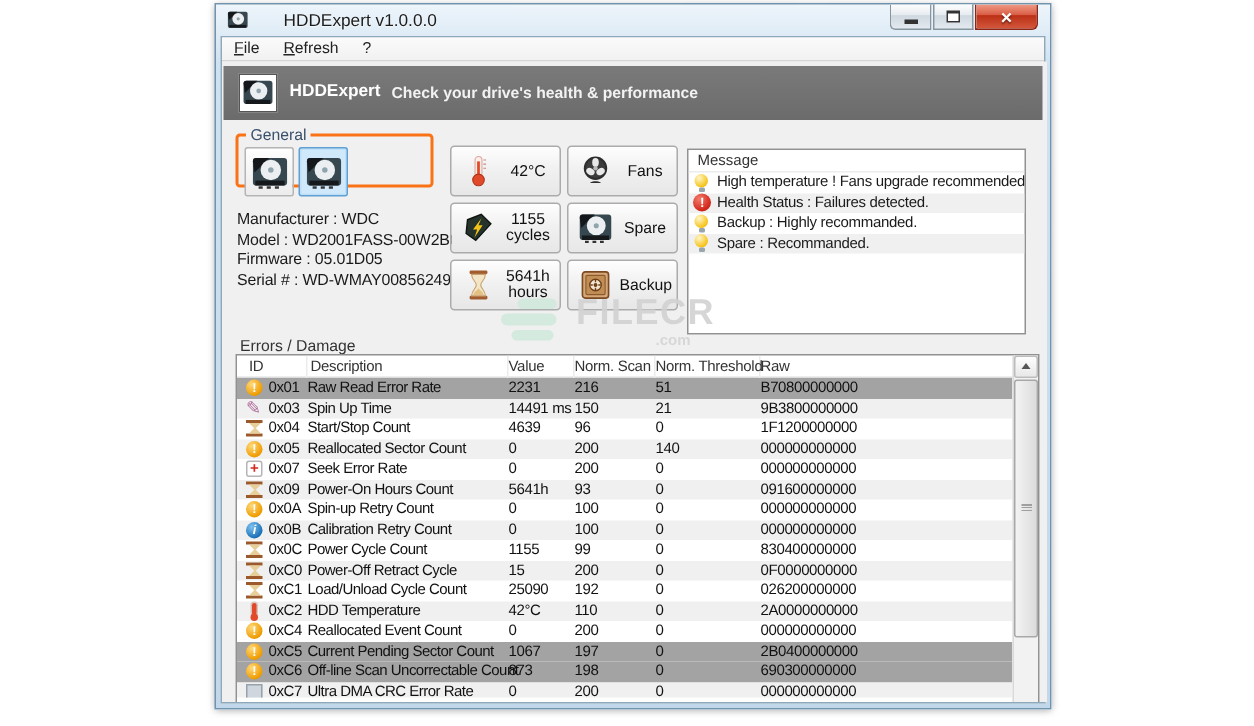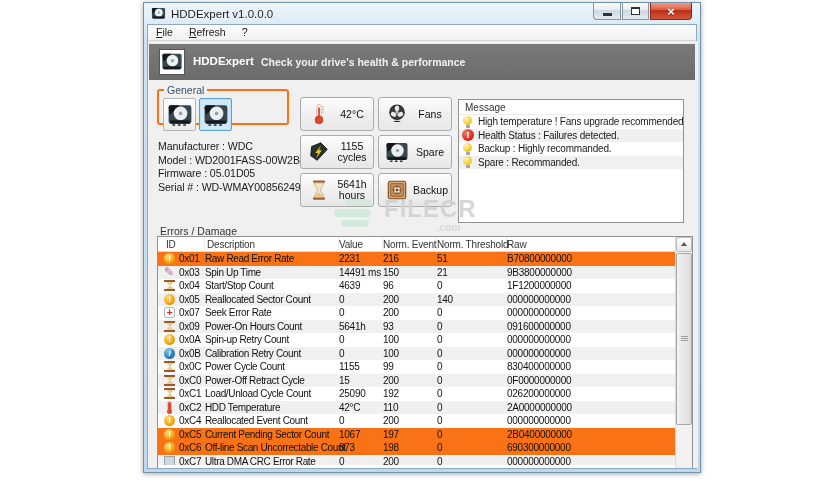--- a/index.html
+++ b/index.html
@@ -6,21 +6,21 @@
   *{box-sizing:border-box;font-family:"Liberation Sans",sans-serif;}
   .stage{position:relative;width:836px;height:484px;background:#ffffff;overflow:hidden;}
 
   
   .artifact{position:absolute;background:#b9b9b9;border-radius:2px;filter:blur(1.5px);opacity:.45;}
 
   
   .window{position:absolute;left:143px;top:2px;width:558px;height:471px;
     background:linear-gradient(#eef5fb,#cfe2f1 40px,#c2d8ea);
     border:1px solid #7094ad;box-shadow:0 1px 5px rgba(0,0,0,.35);}
-  .titlebar{position:relative;height:21px;display:flex;align-items:center;padding-left:7px;}
+  .titlebar{position:relative;height:21px;display:flex;align-items:center;padding-left:7px;gap:18px;}
   .titlebar .title{font-size:11.5px;color:#1c1c1c;margin-left:5px;text-shadow:0 1px 1px rgba(255,255,255,.8);}
   .app-ic{width:15px;height:15px;flex:none;}
   .winbtns{position:absolute;top:0;right:8px;display:flex;}
   .wbtn{height:17px;border:1px solid #87959f;border-top:none;display:flex;align-items:center;justify-content:center;
     background:linear-gradient(#fdfdfd,#e6ebf0 45%,#cfd8e0 46%,#e3e9ef);border-radius:0 0 4px 4px;margin-left:1px;cursor:pointer;}
   .wbtn.min{width:28px;border-radius:0 0 0 4px;}
   .wbtn.max{width:27px;border-radius:0;}
   .wbtn.close{width:42px;background:linear-gradient(#f09a85,#d75a42 45%,#bb3016 46%,#d3573c);border-color:#8e2413;border-radius:0 0 4px 0;}
   .glyph-min{width:9px;height:3px;background:#333;margin-top:6px;}
   .glyph-max{width:9px;height:8px;border:1px solid #333;border-top:2.5px solid #333;background:#fff;}
@@ -74,21 +74,21 @@
   .hcell{flex:none;height:15px;line-height:15px;border-right:1px solid #ececec;white-space:nowrap;overflow:visible;}
   .h-id{width:47px;padding-left:8px;}
   .h-desc{width:134px;padding-left:2px;}
   .h-val{width:44px;}
   .h-nval{width:54px;}
   .h-nthr{width:70px;}
   .h-raw{flex:1;border-right:none;}
   .tbody{height:213px;overflow:hidden;width:517px;}
   .trow{display:flex;align-items:center;height:13.5px;font-size:10px;color:#111;white-space:nowrap;letter-spacing:-0.25px;}
   .trow.alt{background:#f0f0f0;}
-  .trow.hl{background:#f97316;}
+  .trow.hl{background:#a3a3a3;}
   .cell{flex:none;overflow:visible;}
   .c-id{width:26px;}
   .c-desc{width:134px;letter-spacing:-0.35px;}
   .c-val{width:44px;}
   .c-nval{width:54px;}
   .c-nthr{width:70px;}
   .c-raw{flex:1;}
 
   
   .ric{width:11px;height:11px;flex:none;margin:0 4px 0 6px;position:relative;display:inline-block;}
@@ -325,21 +325,21 @@
               </div>
             </div>
         </div>
 
         <div class="errlabel">Errors / Damage</div>
         <div class="smart">
           <div class="thead">
             <span class="hcell h-id">ID</span>
             <span class="hcell h-desc">Description</span>
             <span class="hcell h-val">Value</span>
-            <span class="hcell h-nval">Norm. Event</span>
+            <span class="hcell h-nval">Norm. Scan</span>
             <span class="hcell h-nthr">Norm. Threshold</span>
             <span class="hcell h-raw">Raw</span>
           </div>
           <div class="tbody">
               <div class="trow hl">
                 <span class="ric ric-warning"></span>
                 <span class="cell c-id">0x01</span>
                 <span class="cell c-desc">Raw Read Error Rate</span>
                 <span class="cell c-val">2231</span>
                 <span class="cell c-nval">216</span>

